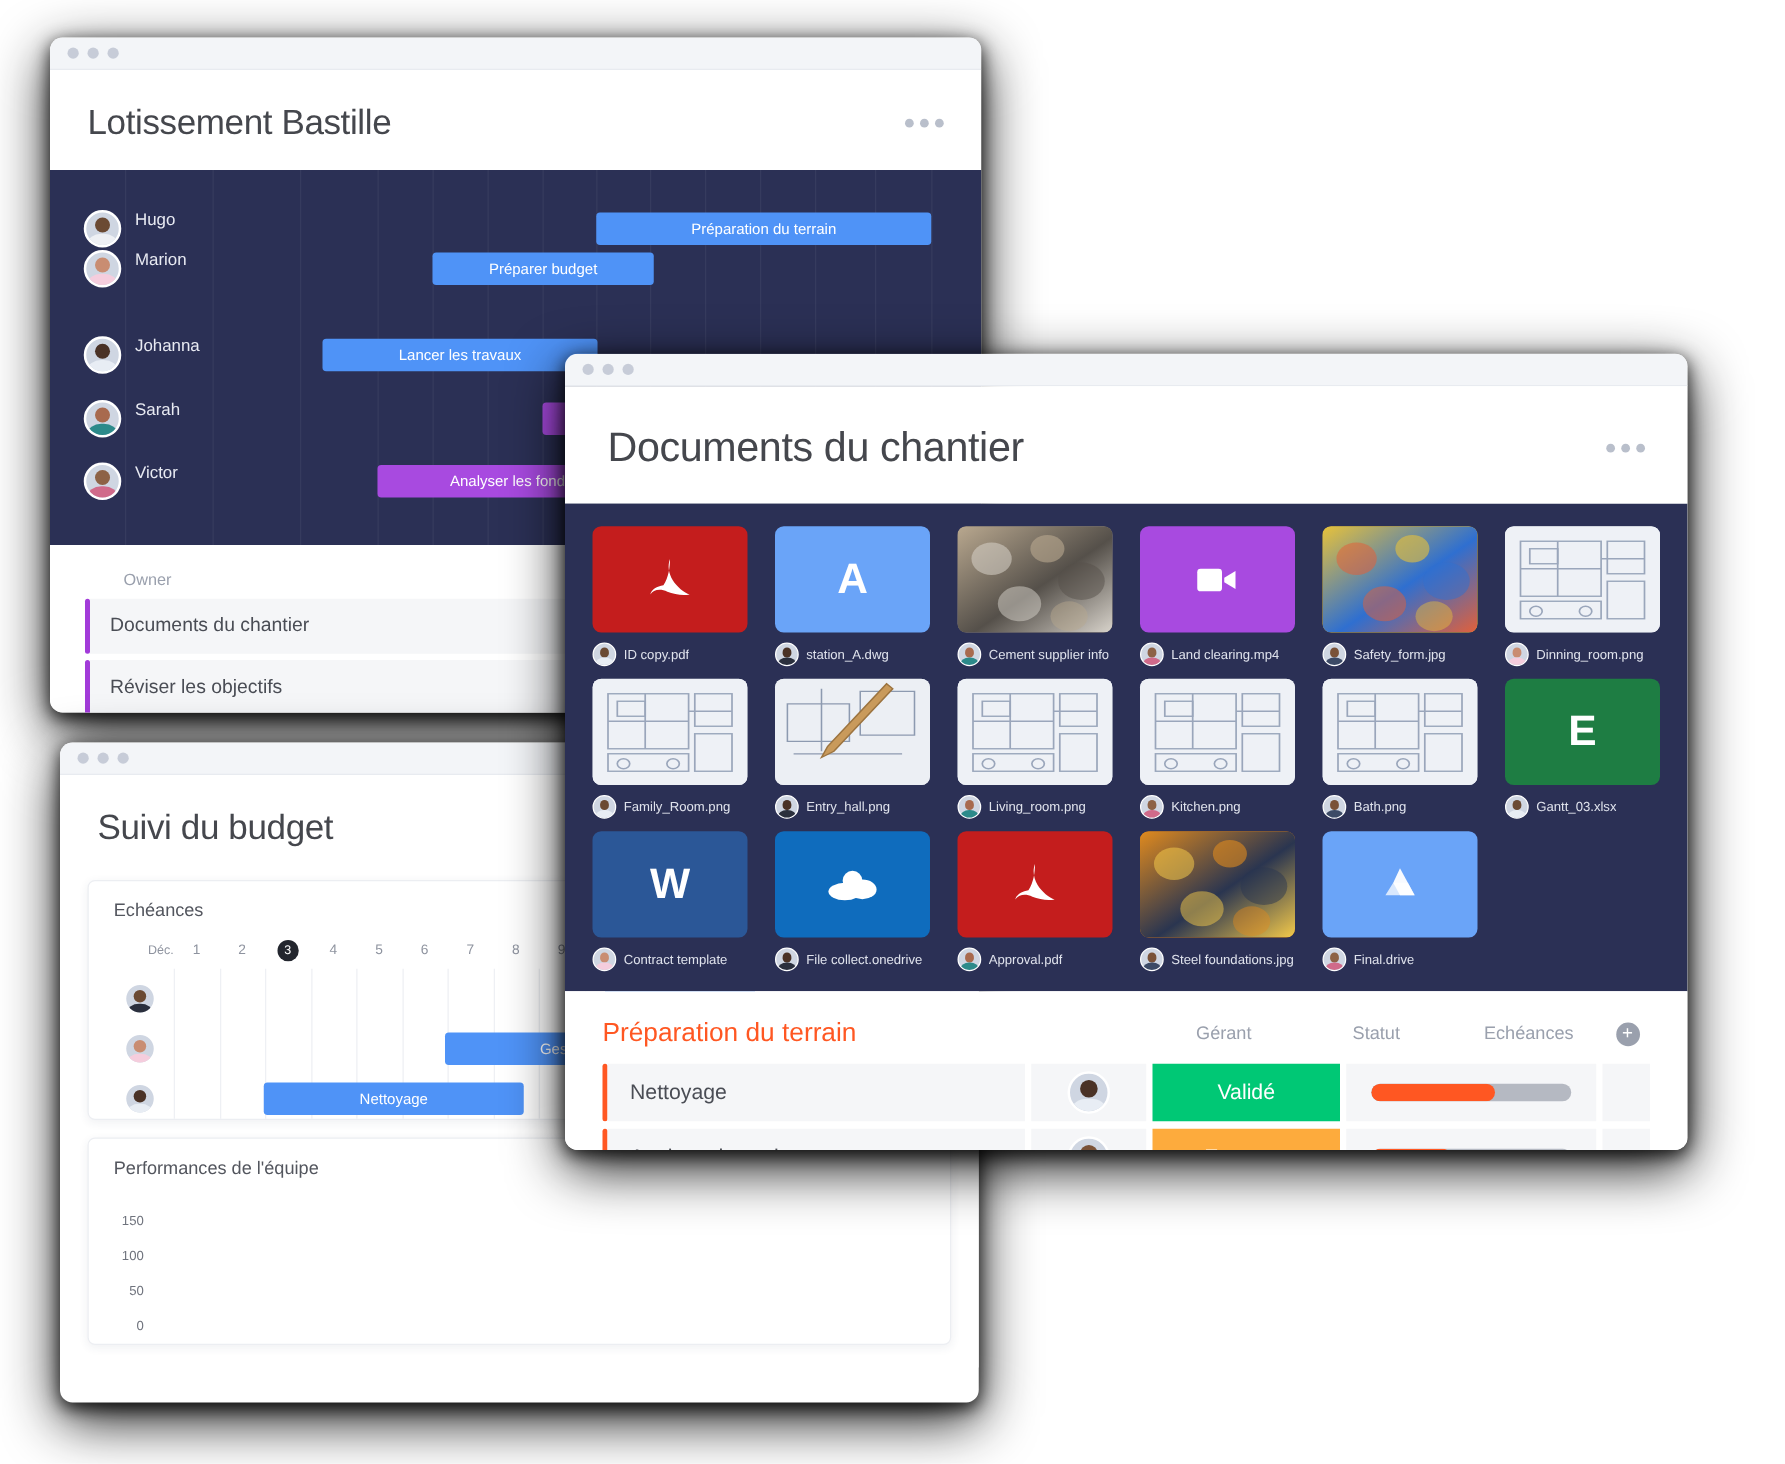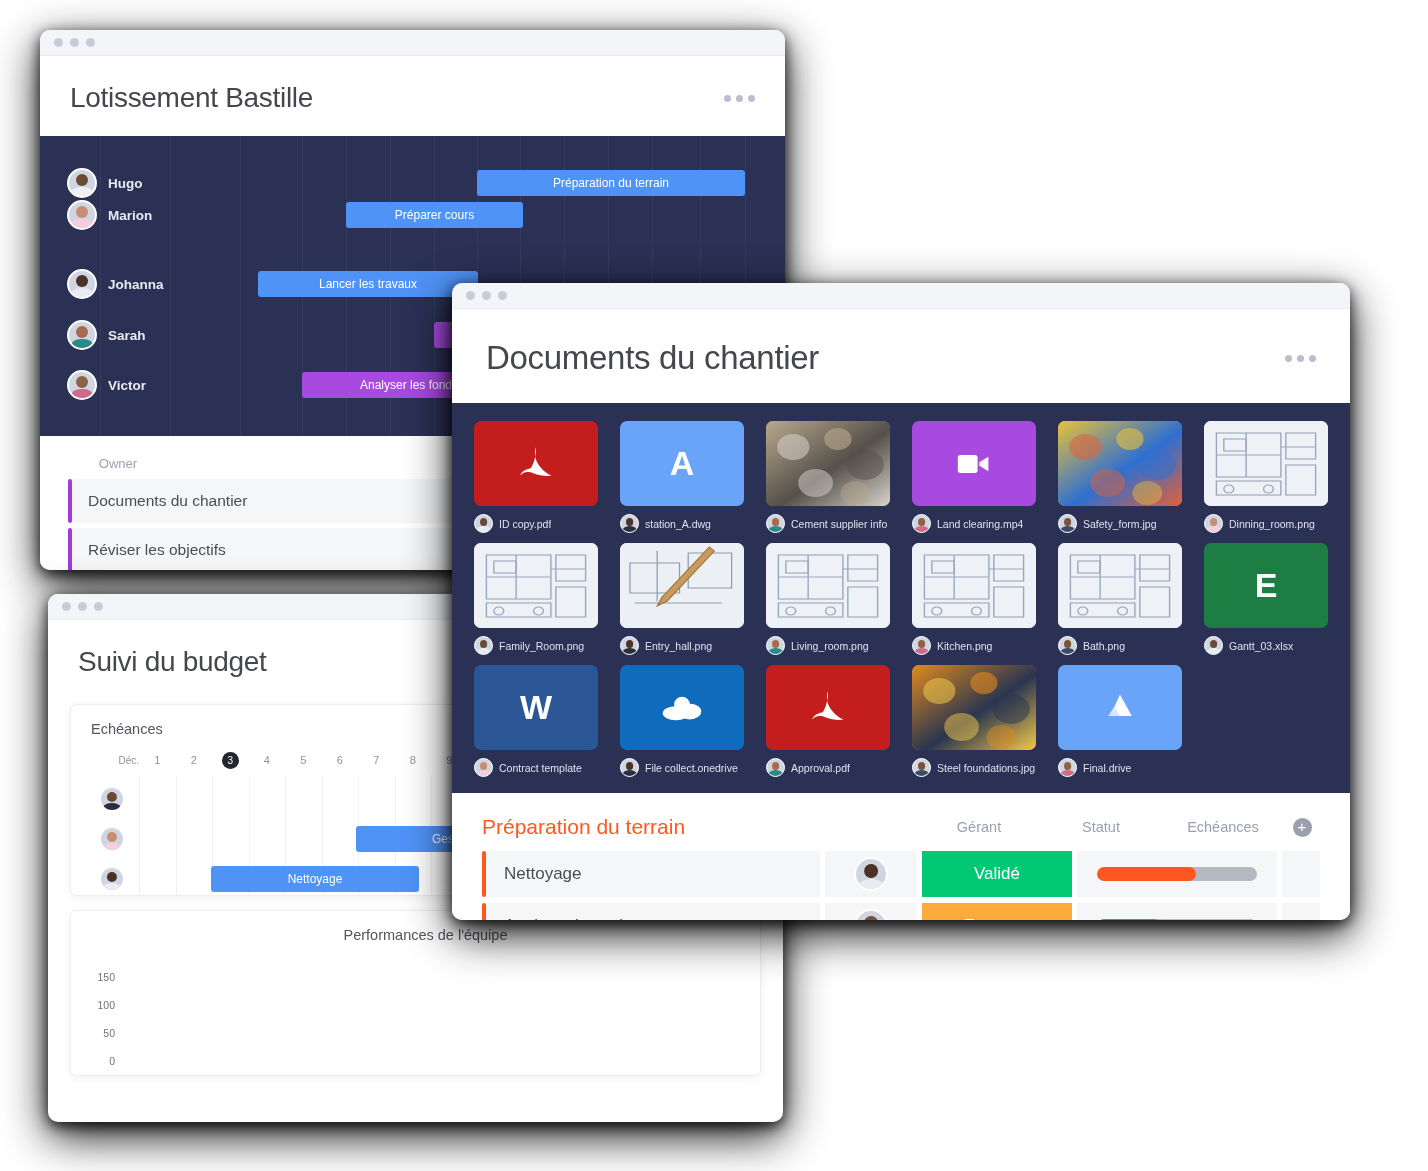--- a/index.html
+++ b/index.html
@@ -29,21 +29,21 @@
   .av::before { content:""; position:absolute; left:50%; top:16%; width:46%; height:46%;
         transform:translateX(-50%); border-radius:50%; background: var(--skin,#8d6246); }
   .av::after { content:""; position:absolute; left:50%; bottom:-32%; width:92%; height:66%;
         transform:translateX(-50%); border-radius:46% 46% 0 0; background: var(--cloth,#3c4a66); }
 
   
   #w1 { left: 40px; top: 30px; width: 745px; height: 540px; }
   #w1 .gantt { background: #2b3055; height: 300px; position: relative; }
   .gcol { position: absolute; top: 0; bottom: 0; width: 1px; background: rgba(255,255,255,.055); }
   .grow { position: absolute; left: 0; right: 0; height: 50px; display: flex; align-items: center; }
-  .gname { display: flex; align-items: center; gap: 11px; width: 190px; padding-left: 27px; flex: none; font-weight: bold; }
+  .gname { display: flex; align-items: flex-start; gap: 11px; width: 190px; padding-left: 27px; flex: none; }
   .gname .av { width: 30px; height: 30px; }
   .gname span { color: #e8eaf2; font-size: 13.5px; }
   .gbar { position: absolute; height: 26px; border-radius: 3px; color: #fff;
           font-size: 12px; display: flex; align-items: center; justify-content: center;
           white-space: nowrap; overflow: hidden; }
   .gbar.blue { background: #4f93f7; }
   .gbar.purple { background: #a84ae0; }
 
   #w1 .listpanel { background: #fff; padding: 20px 0 0 0; }
   .lp-head { display: flex; align-items: center; padding: 0 28px 8px 28px; }
@@ -73,21 +73,21 @@
         border-radius: 50%; display: inline-flex; align-items: center; justify-content: center;
         font-size: 10px; }
   .tl-grid { position: absolute; left: 0; right: 0; top: 30px; bottom: 0; }
   .tl-vline { position: absolute; top: 0; bottom: 0; width: 1px; background: #eef0f4; }
   .tl-row { position: absolute; left: 0; right: 0; height: 40px; display: flex; align-items: center; }
   .tl-row .av { width: 26px; height: 26px; margin-left: 28px; }
   .tl-bar { position: absolute; height: 26px; border-radius: 3px; background: #4f93f7;
             color: #fff; font-size: 12px; display: flex; align-items: center;
             justify-content: center; white-space: nowrap; overflow: hidden; }
 
-  .lower { display: flex; gap: 12px; margin-top: 14px; text-align: center; }
+  .lower { display: flex; gap: 12px; margin-top: 14px; }
   .chartcard { flex: 1 1 58%; height: 166px; position: relative; }
   .statcard  { flex: 1 1 42%; height: 166px; display: flex; flex-direction: column; }
   .stat-val { flex: 1; display: flex; align-items: center; justify-content: center;
               font-size: 45px; font-weight: bold; color: #4a4d55; letter-spacing: -1px; }
   .plot { position: absolute; left: 52px; right: 14px; top: 44px; height: 106px; }
   .ytick { position: absolute; right: calc(100% + 8px); transform: translateY(-50%);
            font-size: 10.5px; color: #6f737d; white-space: nowrap; }
   .bars { position: absolute; inset: 0; display: flex; align-items: flex-end;
           justify-content: space-between; }
   .bar { width: 20px; display: flex; flex-direction: column-reverse; }
@@ -172,21 +172,21 @@
           <span>Hugo</span>
         </div>
         <div class="gbar blue" style="left:437px;width:268px">Préparation du terrain</div>
       </div>
 
       <div class="grow" style="top:54px">
         <div class="gname">
           <div class="av" style="--skin:#c98d72;--cloth:#f5cddd"></div>
           <span>Marion</span>
         </div>
-        <div class="gbar blue" style="left:306px;width:177px">Préparer cours</div>
+        <div class="gbar blue" style="left:306px;width:177px">Préparer budget</div>
       </div>
 
       <div class="grow" style="top:123px">
         <div class="gname">
           <div class="av" style="--skin:#4a3226;--cloth:#e8edf4"></div>
           <span>Johanna</span>
         </div>
         <div class="gbar blue" style="left:218px;width:220px">Lancer les travaux</div>
       </div>
 

